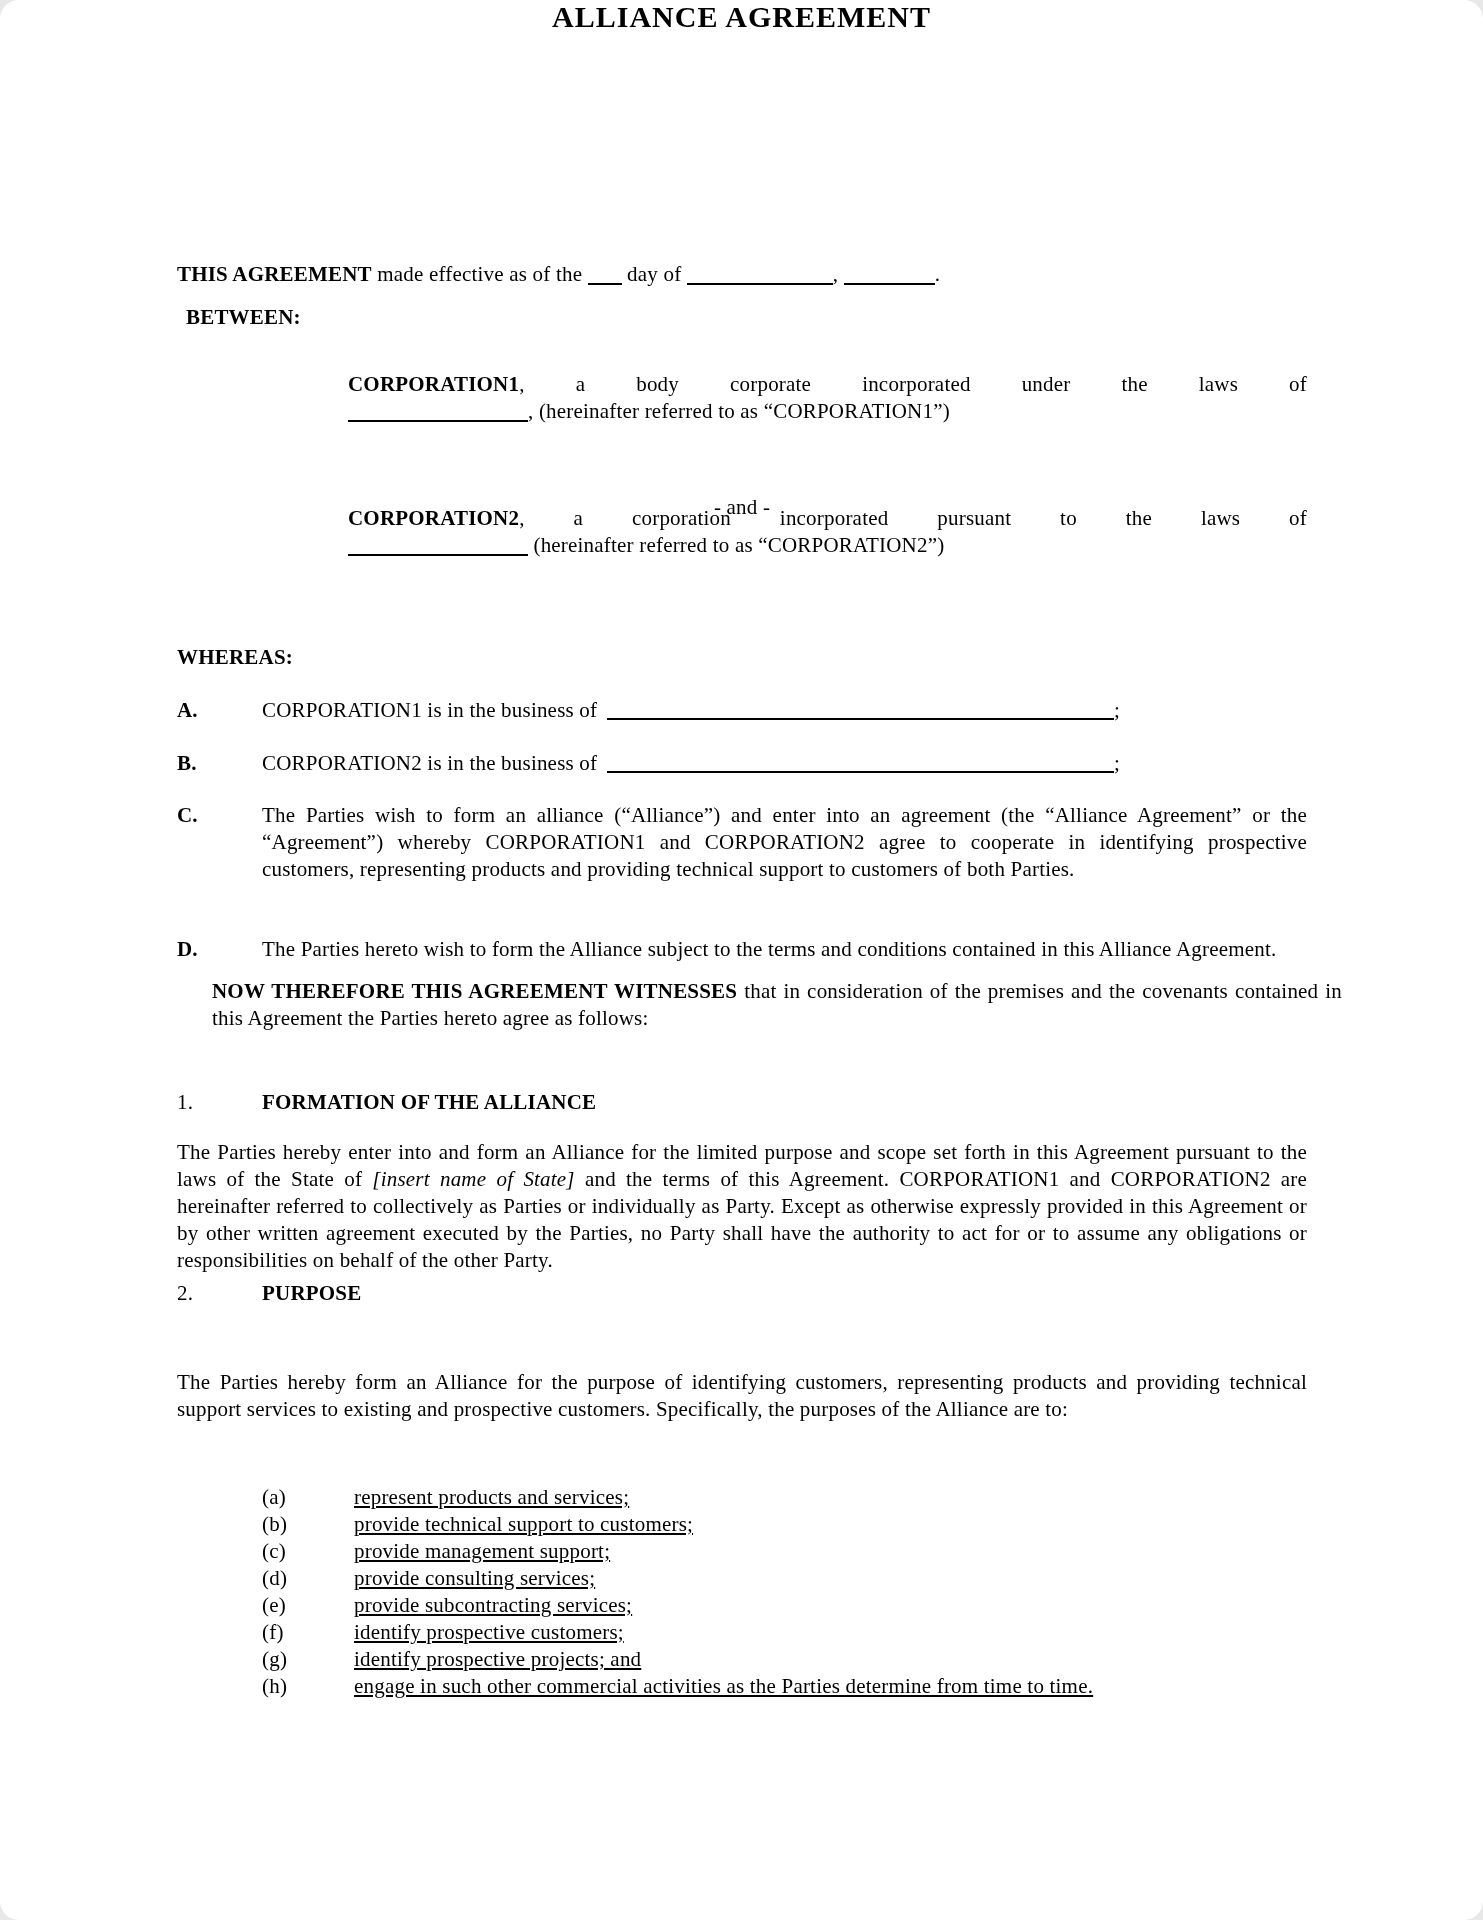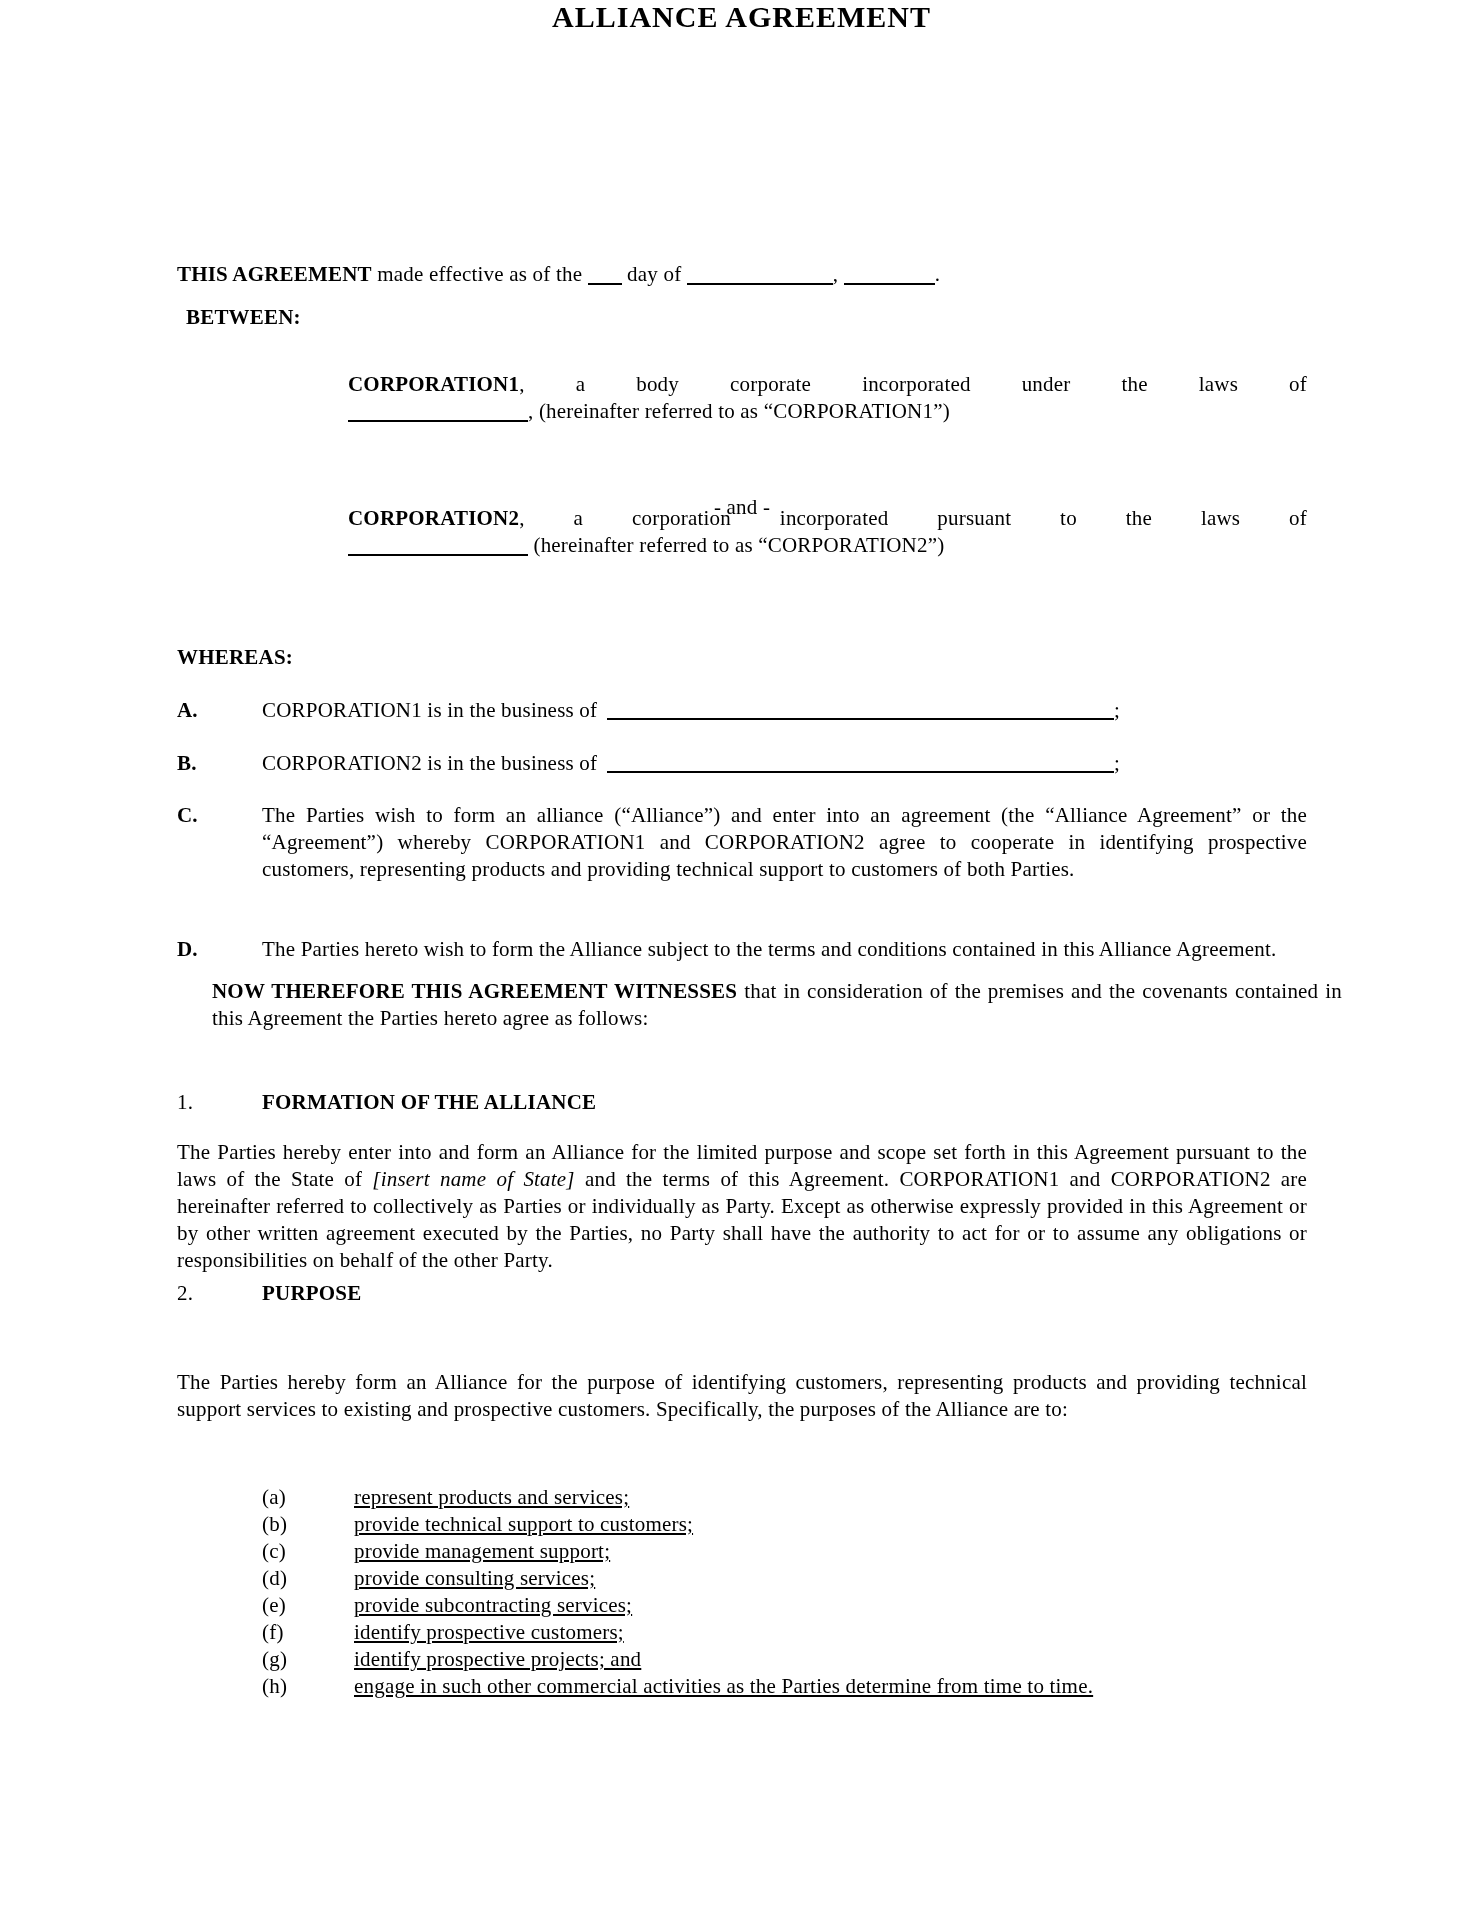--- a/index.html
+++ b/index.html
@@ -7,20 +7,21 @@
     position:relative;
     width:1483px;
     height:1920px;
     background:#ffffff;
     font-family:"Liberation Serif", serif;
     color:#000;
     font-size:21px;
     line-height:27px;
     letter-spacing:0.2px;
     overflow:hidden;
+    border-radius:19px;
   }
   .abs{position:absolute;}
   .bold{font-weight:bold;}
   .doc-title{
     left:0; top:136; width:1483px;
     text-align:center;
     font-size:30px;
     font-weight:bold;
     letter-spacing:1px;
     line-height:34px;

